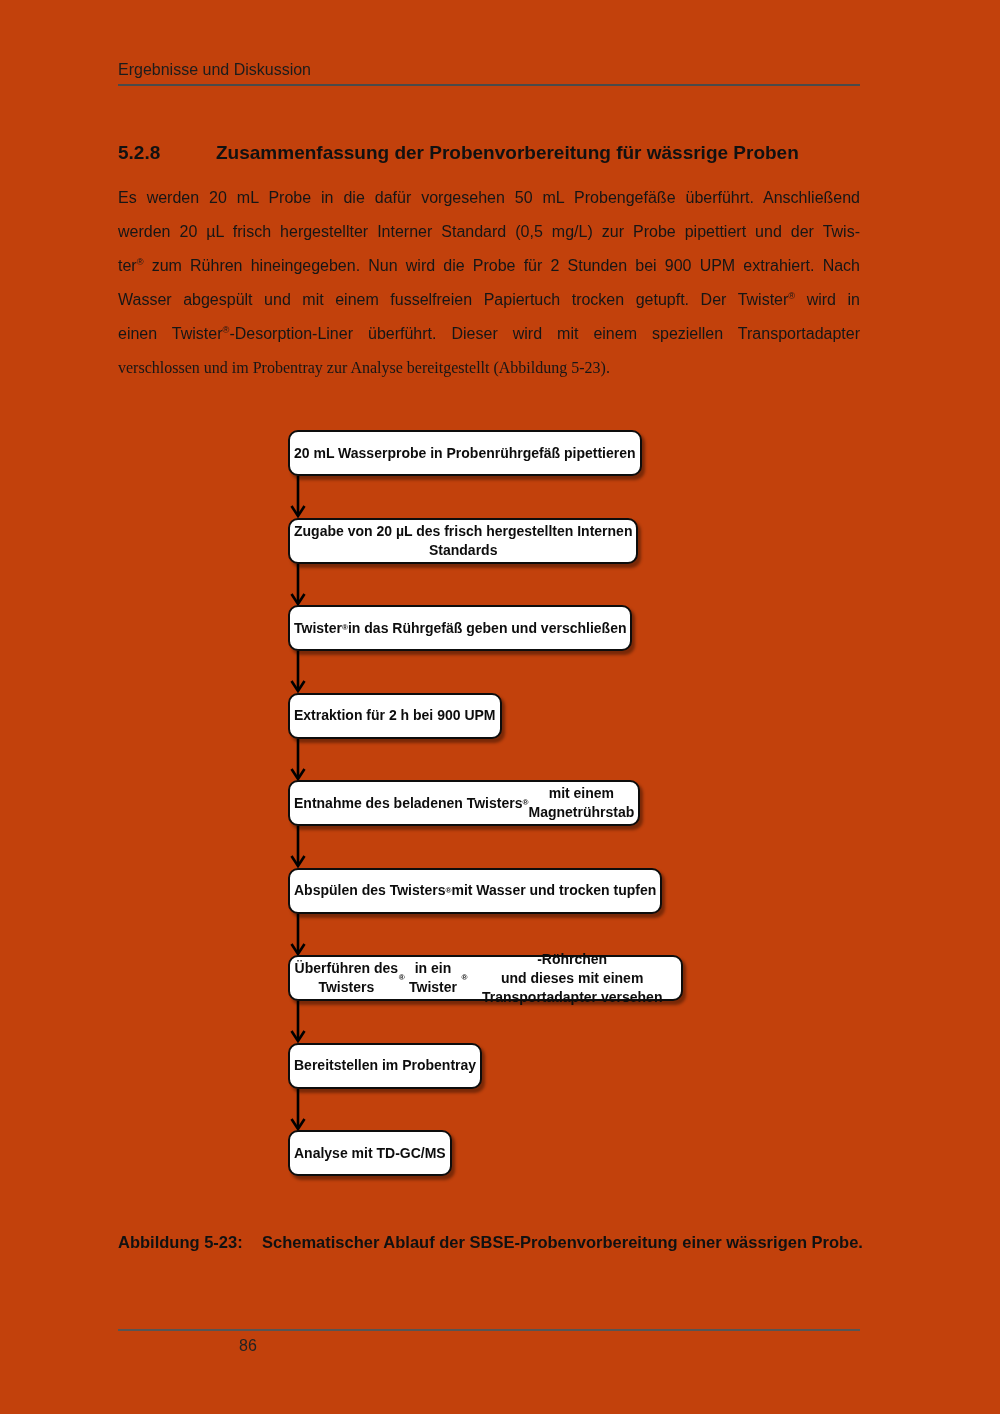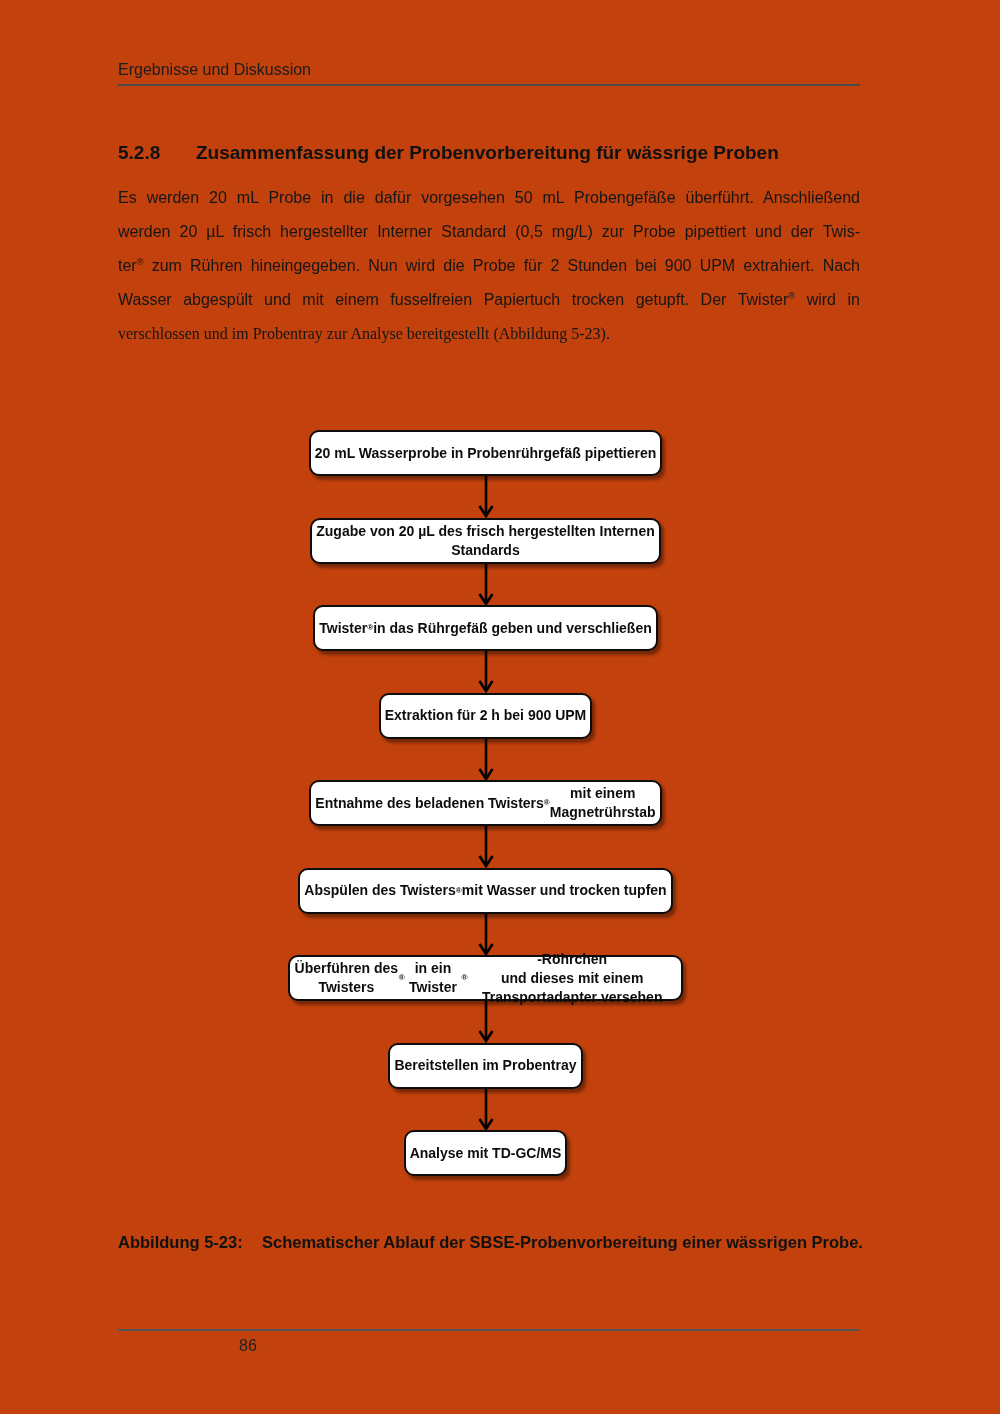--- a/index.html
+++ b/index.html
@@ -17,38 +17,38 @@
     position:absolute;left:118px;top:59px;width:742px;
     font-size:16px;line-height:22px;color:#1c1c1c;
   }
   .header-rule{
     position:absolute;left:118px;top:84px;width:742px;height:0;
     border-top:2px solid #4a4a4a;
   }
   
   .section-heading{
     position:absolute;left:118px;top:140px;width:760px;
-    display:flex;font-weight:bold;font-size:19px;line-height:26px;color:#111;
+    display:flex;font-weight:bold;font-size:19px;line-height:26px;color:#111;gap:20px;
   }
   .section-number{flex:0 0 78px;}
   
   .paragraph{
     position:absolute;left:118px;top:181px;width:742px;
     font-size:16px;color:#161616;
   }
   .pline{
     height:34px;line-height:34px;white-space:nowrap;
     text-align:justify;text-align-last:justify;overflow:visible;
   }
   .pline.last{text-align:left;text-align-last:left;font-family:Liberation Serif, serif;}
   sup{font-size:58%;line-height:0;vertical-align:super;}
   
   .flowchart{
     position:absolute;left:288px;top:430px;width:395px;
-    display:flex;flex-direction:column;align-items:center;
+    display:flex;flex-direction:column;align-items:flex-start;
   }
   .fc-box{
     box-sizing:border-box;
     height:46px;
     border:2.6px solid #0d0d0d;
     border-radius:10px;
     background:#ffffff;
     box-shadow:3px 3.5px 3px rgba(0,0,0,0.38);
     display:flex;align-items:center;justify-content:center;
     text-align:center;
@@ -88,20 +88,21 @@
   <div class="section-heading">
     <span class="section-number">5.2.8</span>
     <span class="section-title">Zusammenfassung der Probenvorbereitung für wässrige Proben</span>
   </div>
 
   <div class="paragraph">
     <div class="pline">Es werden 20 mL Probe in die dafür vorgesehen 50 mL Probengefäße überführt. Anschließend</div>
     <div class="pline">werden 20 µL frisch hergestellter Interner Standard (0,5 mg/L) zur Probe pipettiert und der Twis-</div>
     <div class="pline">ter<sup>®</sup> zum Rühren hineingegeben. Nun wird die Probe für 2 Stunden bei 900 UPM extrahiert. Nach</div>
     <div class="pline">Wasser abgespült und mit einem fusselfreien Papiertuch trocken getupft. Der Twister<sup>®</sup> wird in</div>
+    <div class="pline">einen Twister<sup>®</sup>-Desorption-Liner überführt. Dieser wird mit einem speziellen Transportadapter</div>
     <div class="pline last">verschlossen und im Probentray zur Analyse bereitgestellt (Abbildung 5-23).</div>
   </div>
 
   <div class="flowchart">
     <div class="fc-box">20 mL Wasserprobe in Probenrührgefäß pipettieren</div>
     <div class="fc-arrow">
         <svg width="20" height="42" viewBox="0 0 20 42">
           <line x1="10" y1="0" x2="10" y2="39" stroke="#000" stroke-width="2.6"></line>
           <polyline points="3.5,30 10,40 16.5,30" fill="none" stroke="#000" stroke-width="2.6"></polyline>
         </svg>

